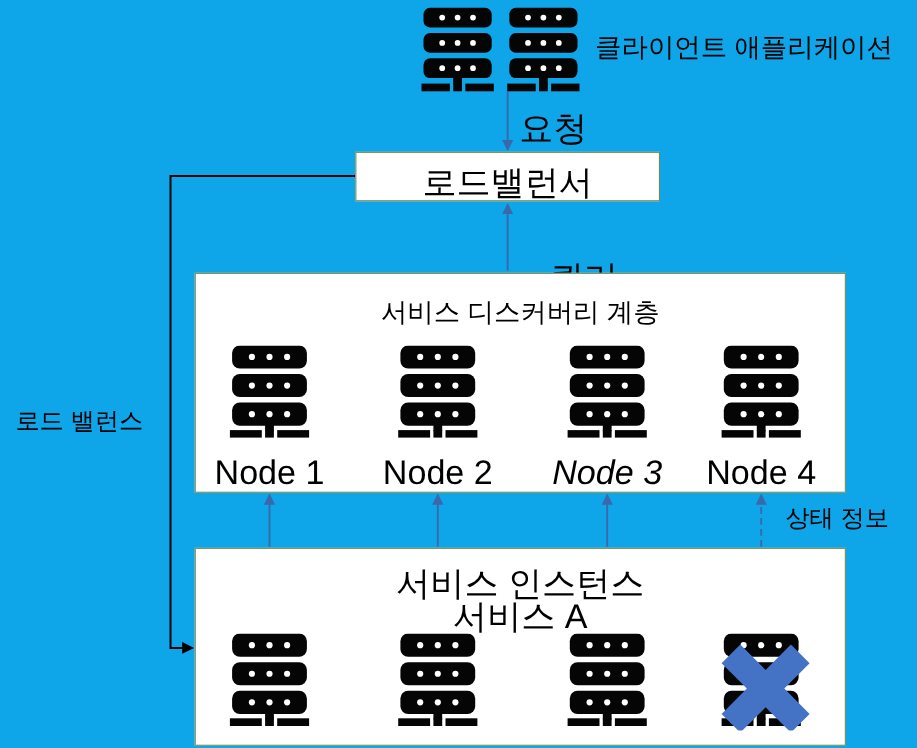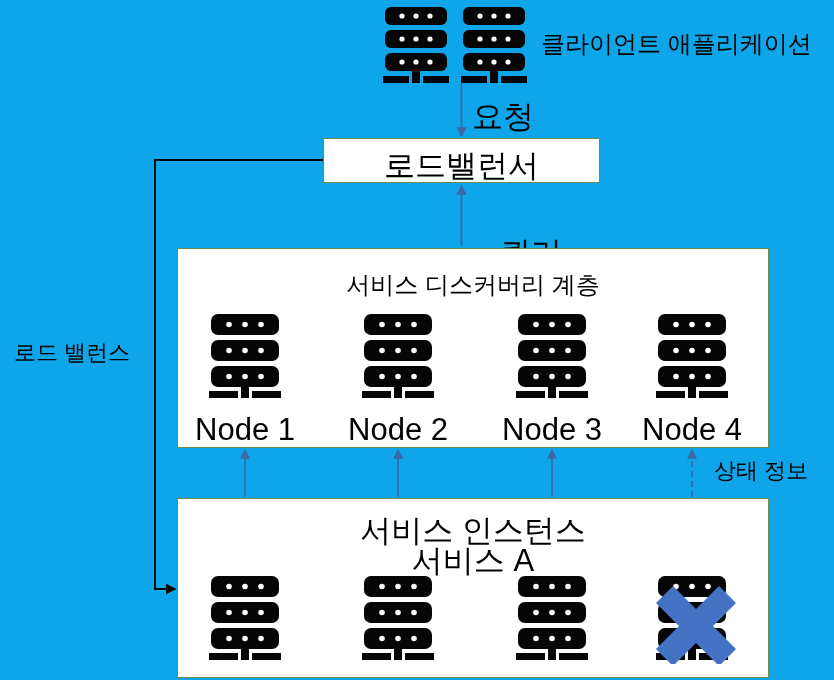--- a/index.html
+++ b/index.html
@@ -170,21 +170,21 @@
 
   <div class="abs label t24" style="left:541px; top:30px;">클라이언트 애플리케이션</div>
 
   <div class="abs label t23" style="left:472px; top:99px;">요청</div>
 
   <div class="abs box" style="left:323px; top:138px; width:277px; height:45px;"></div>
   <div class="abs label t23 ctr" style="left:323px; top:148px; width:277px;">로드밸런서</div>
 
   <div class="abs label t23" style="left:500px; top:200px;margin-top:35px;">쿼리</div>
 
-  <div class="abs label t22" style="left:14px; top:340px;">로드 밸런스</div>
+  <div class="abs label t22" style="left:14px; top:370px;">로드 밸런스</div>
 
   <div class="abs box" style="left:177px; top:248px; width:592px; height:200px;"></div>
 
   <div class="abs label t24 ctr" style="left:177px; top:271px; width:592px;">서비스 디스커버리 계층</div>
 
   <div class="server abs" style="left:207px; top:314px;">
     <svg width="76" height="84" viewBox="0 0 76 84" xmlns="http://www.w3.org/2000/svg">
       <g fill="#050505">
         <rect x="4" y="0" width="68" height="21" rx="7"></rect>
         <rect x="4" y="26" width="68" height="21" rx="7"></rect>
@@ -275,21 +275,21 @@
           <circle cx="54" cy="36.5" r="2.8"></circle>
         <circle cx="22" cy="62.5" r="2.8"></circle>
           <circle cx="38" cy="62.5" r="2.8"></circle>
           <circle cx="54" cy="62.5" r="2.8"></circle>
       </g>
     </svg>
   </div>
 
   <div class="abs label t23 ctr" style="left:185px; top:412px; width:120px;">Node 1</div>
   <div class="abs label t23 ctr" style="left:338px; top:412px; width:120px;">Node 2</div>
-  <div class="abs label t23 ctr" style="left:492px; top:412px; width:120px;">Node 3</div>
+  <div class="abs label t23 ctr" style="left:492px; top:412px; width:120px;font-style:italic;">Node 3</div>
   <div class="abs label t23 ctr" style="left:632px; top:412px; width:120px;">Node 4</div>
 
   <div class="abs label t22" style="left:714px; top:458px;">상태 정보</div>
 
   <div class="abs box" style="left:177px; top:498px; width:592px; height:180px;"></div>
 
   <div class="abs label t23 ctr" style="left:177px; top:513px; width:592px;">서비스 인스턴스</div>
   <div class="abs label t23 ctr" style="left:177px; top:543px; width:592px;text-align:center;">서비스 A</div>
 
   <div class="server abs" style="left:207px; top:576px;">

